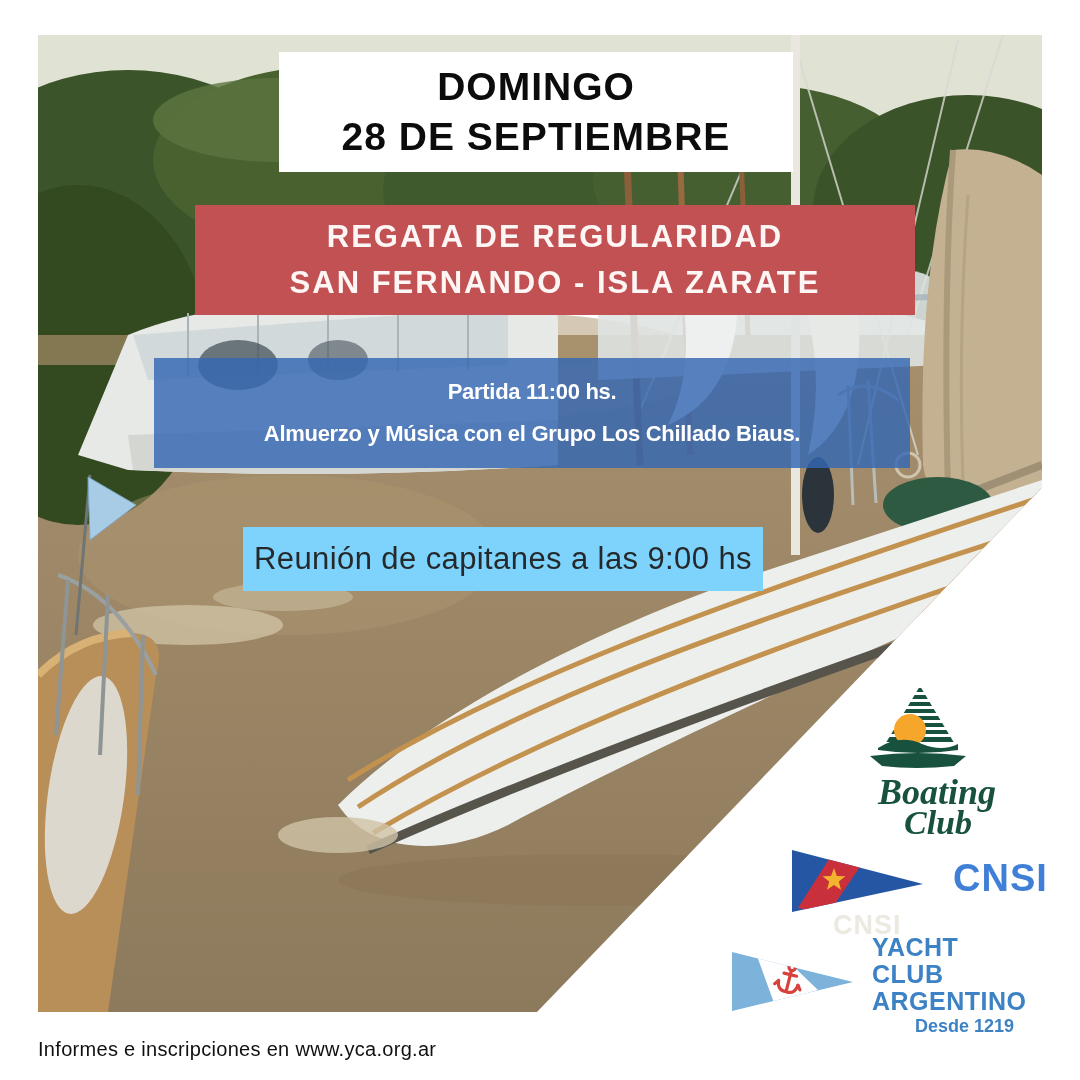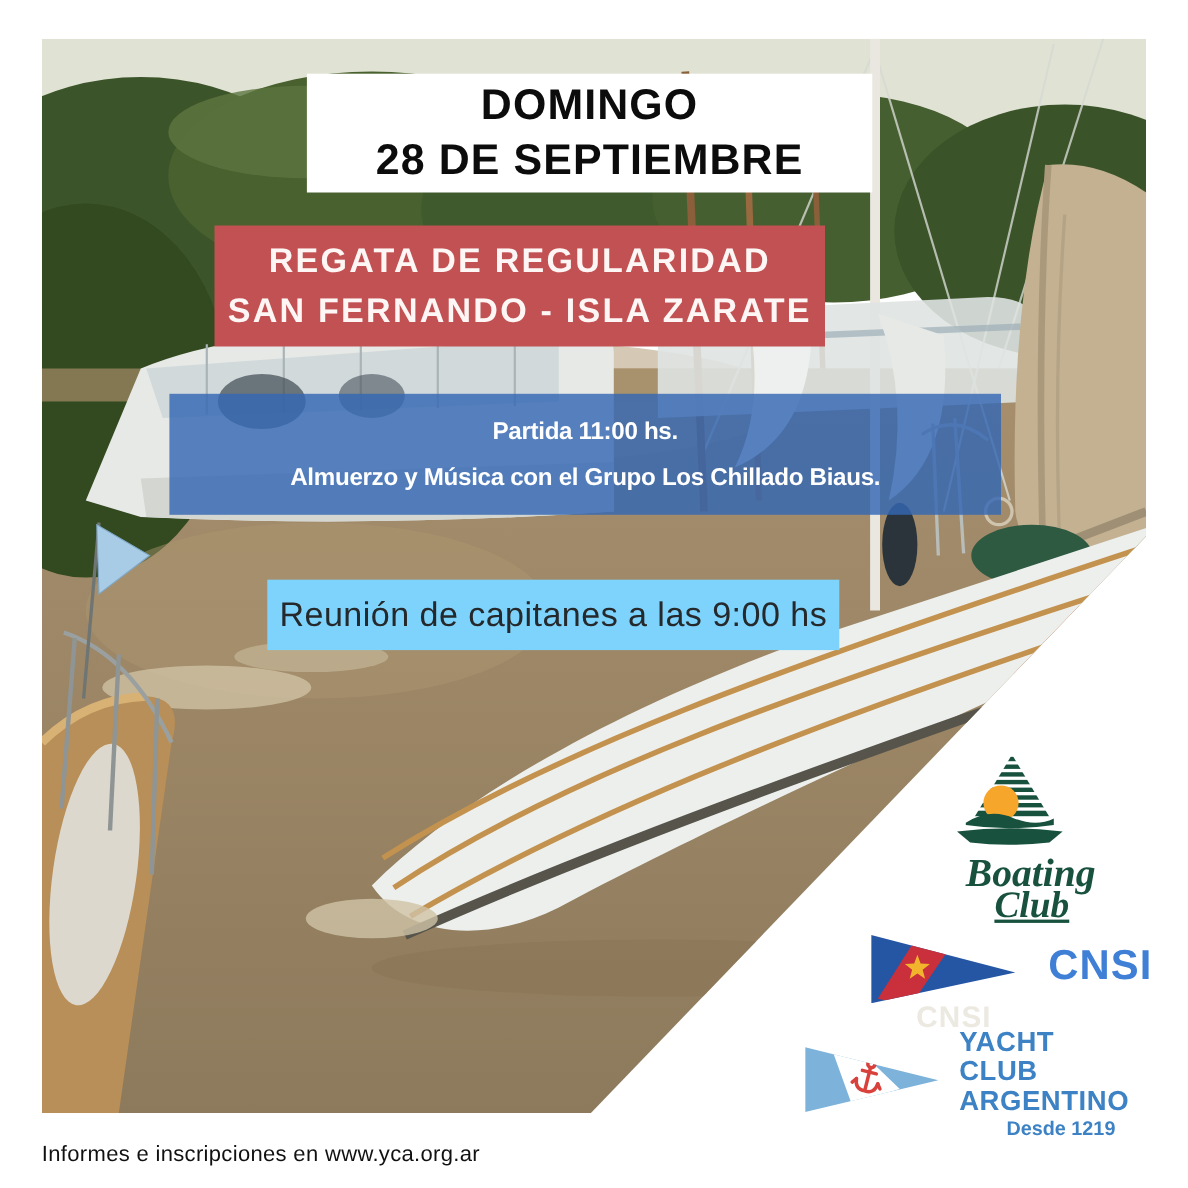--- a/index.html
+++ b/index.html
@@ -5,36 +5,36 @@
   html,body{margin:0;padding:0;background:#ffffff;}
   #poster{position:relative;width:1080px;height:1080px;background:#ffffff;overflow:hidden;
           font-family:"Liberation Sans",sans-serif;}
   
   #photo{position:absolute;left:38px;top:35px;width:1004px;height:977px;
          clip-path:polygon(0 0,100% 0,100% 46.3%,49.7% 100%,0 100%);}
   #photo svg{display:block;width:100%;height:100%;}
   
   .box{position:absolute;display:flex;flex-direction:column;justify-content:center;
        align-items:center;text-align:center;box-sizing:border-box;}
-  #title-box{left:279px;top:67px;width:514px;height:108px;background:#ffffff;}
+  #title-box{left:279px;top:52px;width:514px;height:120px;background:#ffffff;}
   #title-box .t{font-size:39px;font-weight:700;color:#0c0c0c;line-height:50px;letter-spacing:1px;}
-  #event-banner{left:195px;top:205px;width:555px;height:110px;background:#c25153;}
+  #event-banner{left:195px;top:205px;width:720px;height:110px;background:#c25153;}
   #event-banner .t{font-size:31px;font-weight:600;color:#fdf6f4;line-height:46px;letter-spacing:2px;}
   #details-banner{left:154px;top:358px;width:756px;height:110px;background:rgba(52,104,179,0.82);}
   #details-banner .t{font-size:22px;font-weight:700;color:#ffffff;line-height:42px;letter-spacing:-0.3px;}
   #meeting-box{left:243px;top:527px;width:520px;height:64px;background:#7dd3fc;}
   #meeting-box .t{font-size:31px;font-weight:400;color:#26292b;letter-spacing:0.4px;}
   #footer-text{position:absolute;left:38px;top:1038px;font-size:20px;color:#111111;letter-spacing:0.3px;}
   
   #boating-logo{position:absolute;left:878px;top:686px;width:168px;text-align:left;color:#18523f;}
   #boating-logo .emblem{width:104px;height:84px;margin:0 auto 2px auto;transform:translateX(-12px);}
   #boating-logo .l1{font-family:"Liberation Serif",serif;font-style:italic;font-weight:700;
                     font-size:36px;line-height:32px;}
   #boating-logo .l2{font-family:"Liberation Serif",serif;font-style:italic;font-weight:700;
-                    font-size:34px;line-height:30px;padding-left:26px;text-decoration:underline;}
+                    font-size:34px;line-height:30px;padding-left:26px;}
   #cnsi-flag{position:absolute;left:792px;top:850px;width:131px;height:62px;}
   #cnsi-label{position:absolute;left:953px;top:857px;font-size:38px;font-weight:700;
               color:#3f7fd6;letter-spacing:1px;}
   #cnsi-watermark{position:absolute;left:833px;top:910px;font-size:27px;font-weight:700;
                   color:#e6e2d8;opacity:0.75;letter-spacing:1px;}
   #yca-flag{position:absolute;left:732px;top:950px;width:121px;height:63px;}
   #yca-text{position:absolute;left:872px;top:934px;width:142px;color:#3d82c4;text-align:left;}
   #yca-text .l1,#yca-text .l2{font-size:25px;font-weight:700;letter-spacing:0.5px;line-height:27px;}
   #yca-text .l3{font-size:18px;font-weight:700;text-align:right;line-height:22px;}
 </style>

